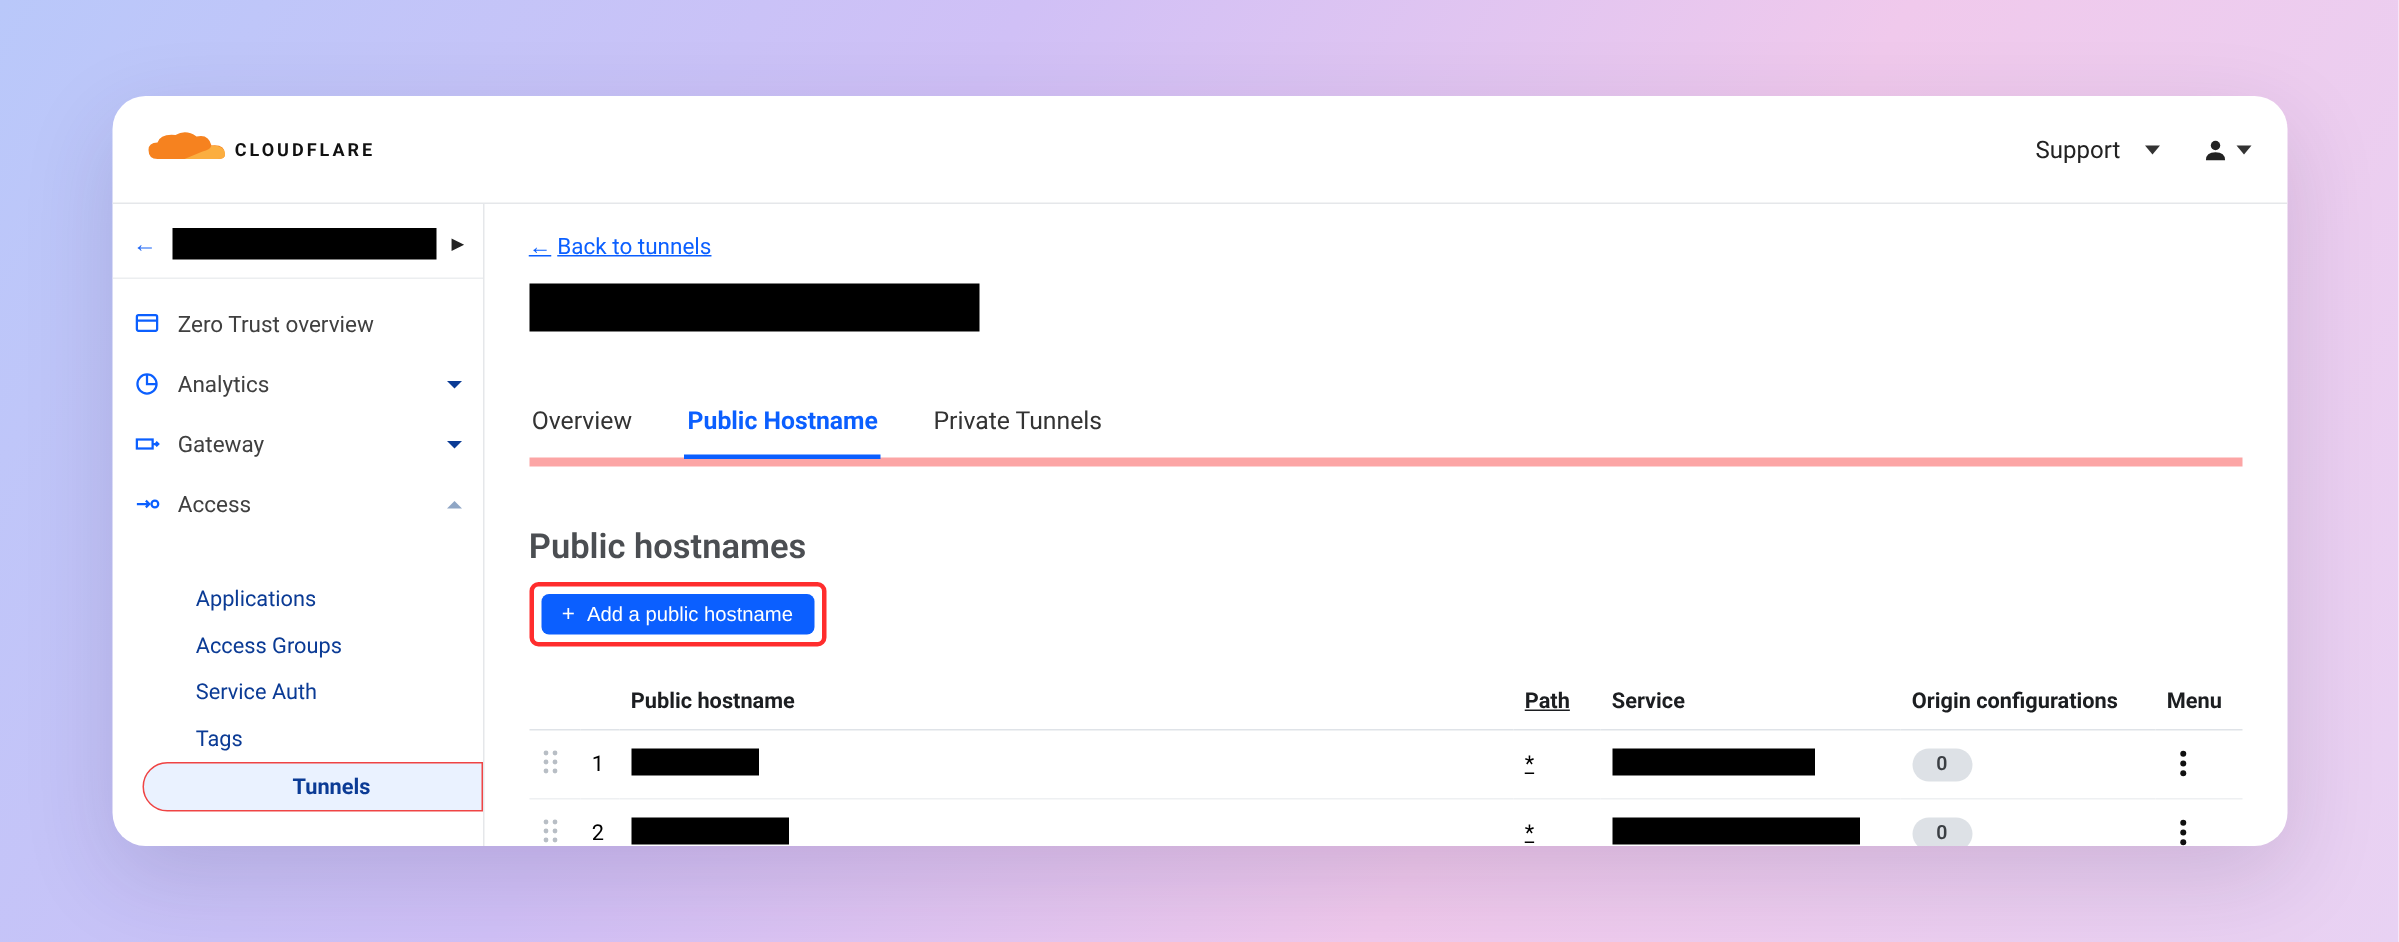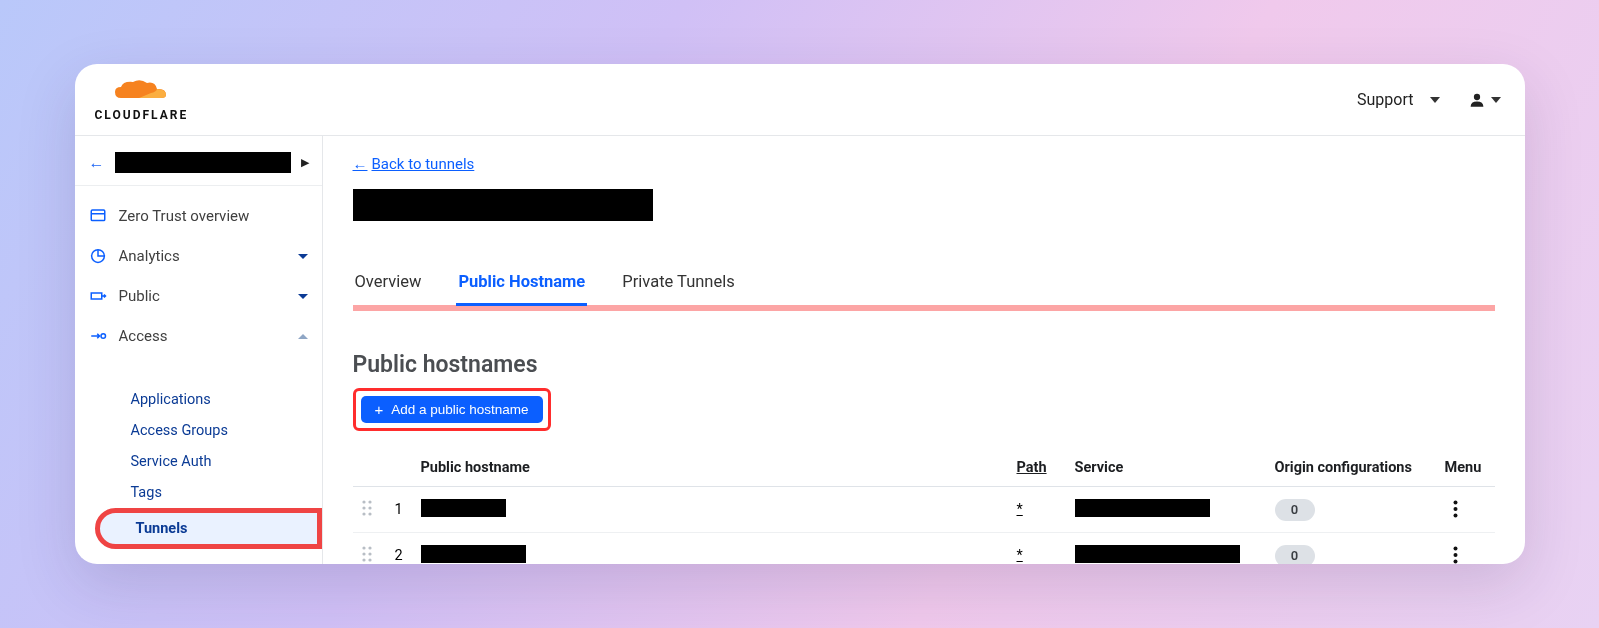--- a/index.html
+++ b/index.html
@@ -16,21 +16,21 @@
     overflow: hidden;
     display: flex; flex-direction: column;
   }
   
   .header {
     height: 72px;
     display: flex; align-items: center; justify-content: space-between;
     padding: 0 24px 0 16px;
     border-bottom: 1px solid #e5e7ea;
   }
-  .logo-wrap { display: flex; flex-direction: column; align-items: center; gap: 2px; padding-left: 4px; }
+  .logo-wrap { display: flex; flex-direction: row; align-items: center; gap: 2px; padding-left: 4px; }
   .logo-cloud { width: 60px; height: 28px; }
   .logo-text { font-size: 12px; letter-spacing: 2px; font-weight: 700; color: #111; }
   .header-right { display: flex; align-items: center; gap: 28px; color: #222; }
   .support { font-size: 16px; display: flex; align-items: center; gap: 16px; cursor: pointer; }
   .caret-down { width: 0; height: 0; border-left: 5px solid transparent; border-right: 5px solid transparent; border-top: 6px solid #333; }
   .user-chip { display: flex; align-items: center; gap: 5px; cursor: pointer; }
   .user-icon { width: 18px; height: 18px; }
 
   
   .body { flex: 1; display: flex; overflow: hidden; }
@@ -60,24 +60,25 @@
   .chev.down { border-top: 5px solid #0b3b95; }
   .chev.up { border-bottom: 5px solid #8fa6c5; }
 
   .subnav { padding-left: 46px; margin-top: 28px; }
   .sub-item {
     padding: 7px 10px; color: #0b3b95; font-size: 14.5px; cursor: pointer;
     border-radius: 999px 0 0 999px;
   }
   .sub-item.active {
     background: #eaf2ff;
-    border: 5px solid #ef4444;
+    border: 1px solid #ef4444;
     font-weight: 700;
     margin-left: -26px;
     padding-left: 36px;
+    text-align: center;
   }
 
   
   .main { flex: 1; padding: 18px 30px 0 30px; overflow: hidden; }
   .backlink { color: #0b5fff; text-decoration: underline; font-size: 15px; display: inline-flex; align-items: center; gap: 4px; cursor: pointer; }
   .title-redacted { width: 300px; height: 32px; background: #000; margin: 16px 0 18px 0; }
 
   .tabs { display: flex; gap: 33px; border-bottom: 6px solid #fca5a5; margin-top: 43px; }
   .tab {
     padding: 8px 2px 12px 2px; font-size: 16.5px; color: #333; cursor: pointer;
@@ -167,21 +168,21 @@
               <path d="M12 3.5 V12 H20.5" fill="none" stroke="currentColor" stroke-width="2"></path>
             </svg>
           <span>Analytics</span>
           <span class="chev down"></span>
         </div>
         <div class="nav-item">
           <svg class="icon" viewBox="0 0 24 24">
               <rect x="3" y="8" width="14" height="8" fill="none" stroke="currentColor" stroke-width="2"></rect>
               <path d="M17 12 H22 M20 10 L22 12 L20 14" fill="none" stroke="currentColor" stroke-width="2"></path>
             </svg>
-          <span>Public</span>
+          <span>Gateway</span>
           <span class="chev down"></span>
         </div>
         <div class="nav-item">
           <svg class="icon" viewBox="0 0 24 24">
               <path d="M3 12 H14 M11 9 L14 12 L11 15" fill="none" stroke="currentColor" stroke-width="2"></path>
               <circle cx="19" cy="12" r="3" fill="none" stroke="currentColor" stroke-width="2"></circle>
             </svg>
           <span>Access</span>
           <span class="chev up"></span>
         </div>

